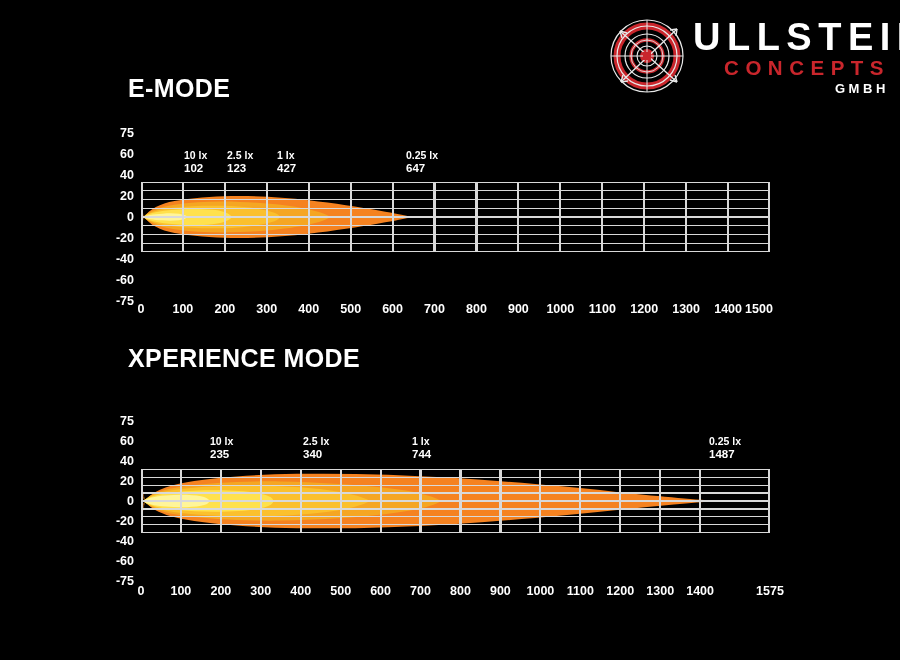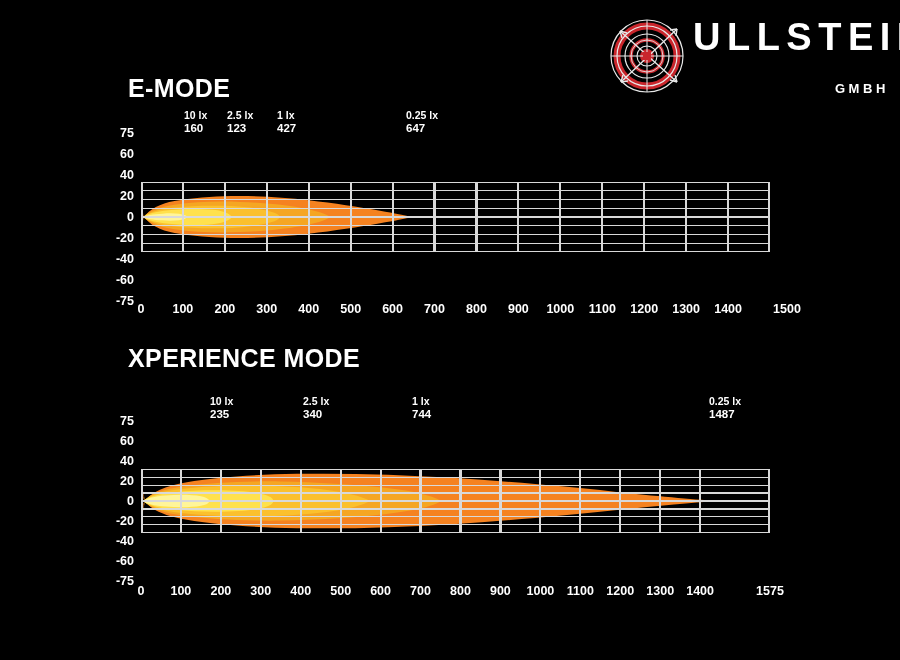--- a/index.html
+++ b/index.html
@@ -43,21 +43,21 @@
   .ylabel{
     position:absolute;right:0;font-size:12.5px;font-weight:bold;
     color:#ffffff;line-height:1;white-space:nowrap;transform:translateY(-50%);
   }
   .xlabels{position:absolute;}
   .xlabel{
     position:absolute;font-size:12.5px;font-weight:bold;color:#ffffff;
     line-height:1;white-space:nowrap;transform:translateX(-50%);
   }
   .markers{position:absolute;}
-  .marker{position:absolute;line-height:1.12;white-space:nowrap;}
+  .marker{position:absolute;line-height:1.12;white-space:nowrap;margin-top:40px;}
   .marker .lx{font-size:10.5px;font-weight:bold;color:#ffffff;display:block;}
   .marker .dist{font-size:11.5px;font-weight:bold;color:#ffffff;display:block;}
 </style>
 </head>
 <body>
 
 <div class="stage">
 
   <div id="logo">
     <div class="mark">
@@ -78,32 +78,33 @@
           <path d="M13 17 L20 19 M13 17 L15 24" stroke="#e8e8e8" stroke-width="1.4"></path>
           <path d="M14 68 L70 15" stroke="#e8e8e8" stroke-width="1.4"></path>
           <path d="M70 15 L63 16 M70 15 L69 22" stroke="#e8e8e8" stroke-width="1.4"></path>
           <path d="M14 68 L21 67 M14 68 L16 61" stroke="#e8e8e8" stroke-width="1.4"></path>
         </g>
         <rect x="36" y="38" width="8" height="8" fill="#c9262c"></rect>
       </svg>
     </div>
     <div class="wordmark">
       <span class="wm-ullstein">ULLSTEIN</span>
+      <span class="wm-concepts">CONCEPTS</span>
       <span class="wm-gmbh">GMBH</span>
     </div>
   </div>
 
   <div class="chart-block">
 
     <div class="chart-title" style="left:112px;top:76px;">E-MODE</div>
 
     <div class="markers">
       <div class="marker" style="left:184px;top:110px;">
         <span class="lx">10 lx</span>
-        <span class="dist">160</span>
+        <span class="dist">102</span>
       </div>
       <div class="marker" style="left:227px;top:110px;">
         <span class="lx">2.5 lx</span>
         <span class="dist">123</span>
       </div>
       <div class="marker" style="left:277px;top:110px;">
         <span class="lx">1 lx</span>
         <span class="dist">427</span>
       </div>
       <div class="marker" style="left:406px;top:110px;">
@@ -239,21 +240,21 @@
       <div class="xlabel" style="left:209.7px;">500</div>
       <div class="xlabel" style="left:251.6px;">600</div>
       <div class="xlabel" style="left:293.5px;">700</div>
       <div class="xlabel" style="left:335.5px;">800</div>
       <div class="xlabel" style="left:377.4px;">900</div>
       <div class="xlabel" style="left:419.3px;">1000</div>
       <div class="xlabel" style="left:461.3px;">1100</div>
       <div class="xlabel" style="left:503.2px;">1200</div>
       <div class="xlabel" style="left:545.1px;">1300</div>
       <div class="xlabel" style="left:587.1px;">1400</div>
-      <div class="xlabel" style="left:646px;">1500</div>
+      <div class="xlabel" style="left:618px;">1500</div>
     </div>
   </div>
 
   <div class="chart-block">
 
     <div class="chart-title" style="left:112px;top:346px;">XPERIENCE MODE</div>
 
     <div class="markers">
       <div class="marker" style="left:210px;top:396px;">
         <span class="lx">10 lx</span>

